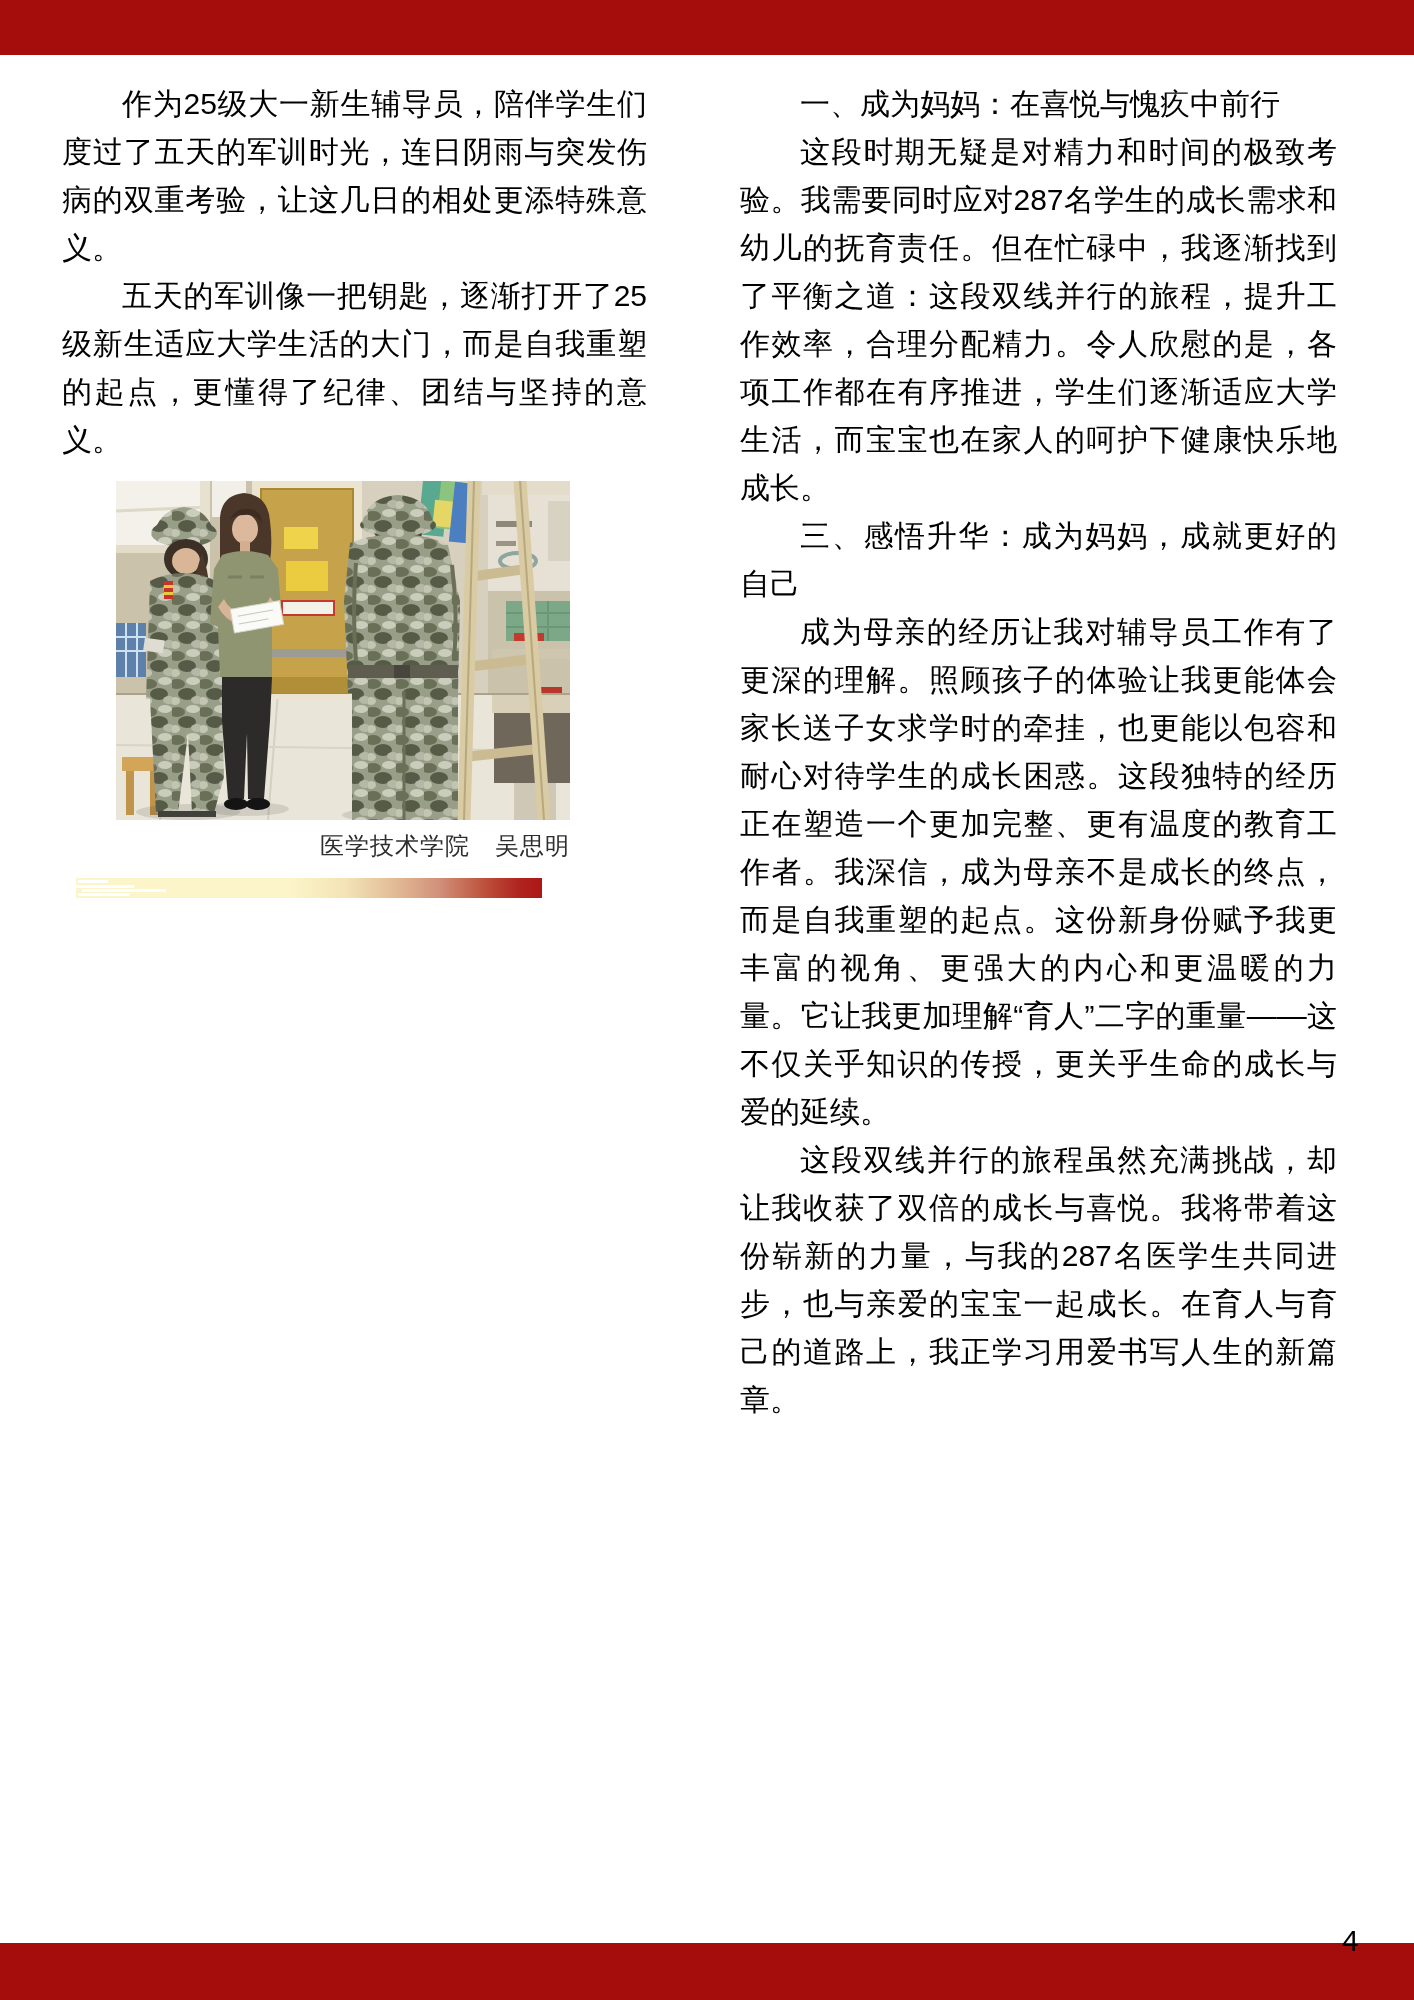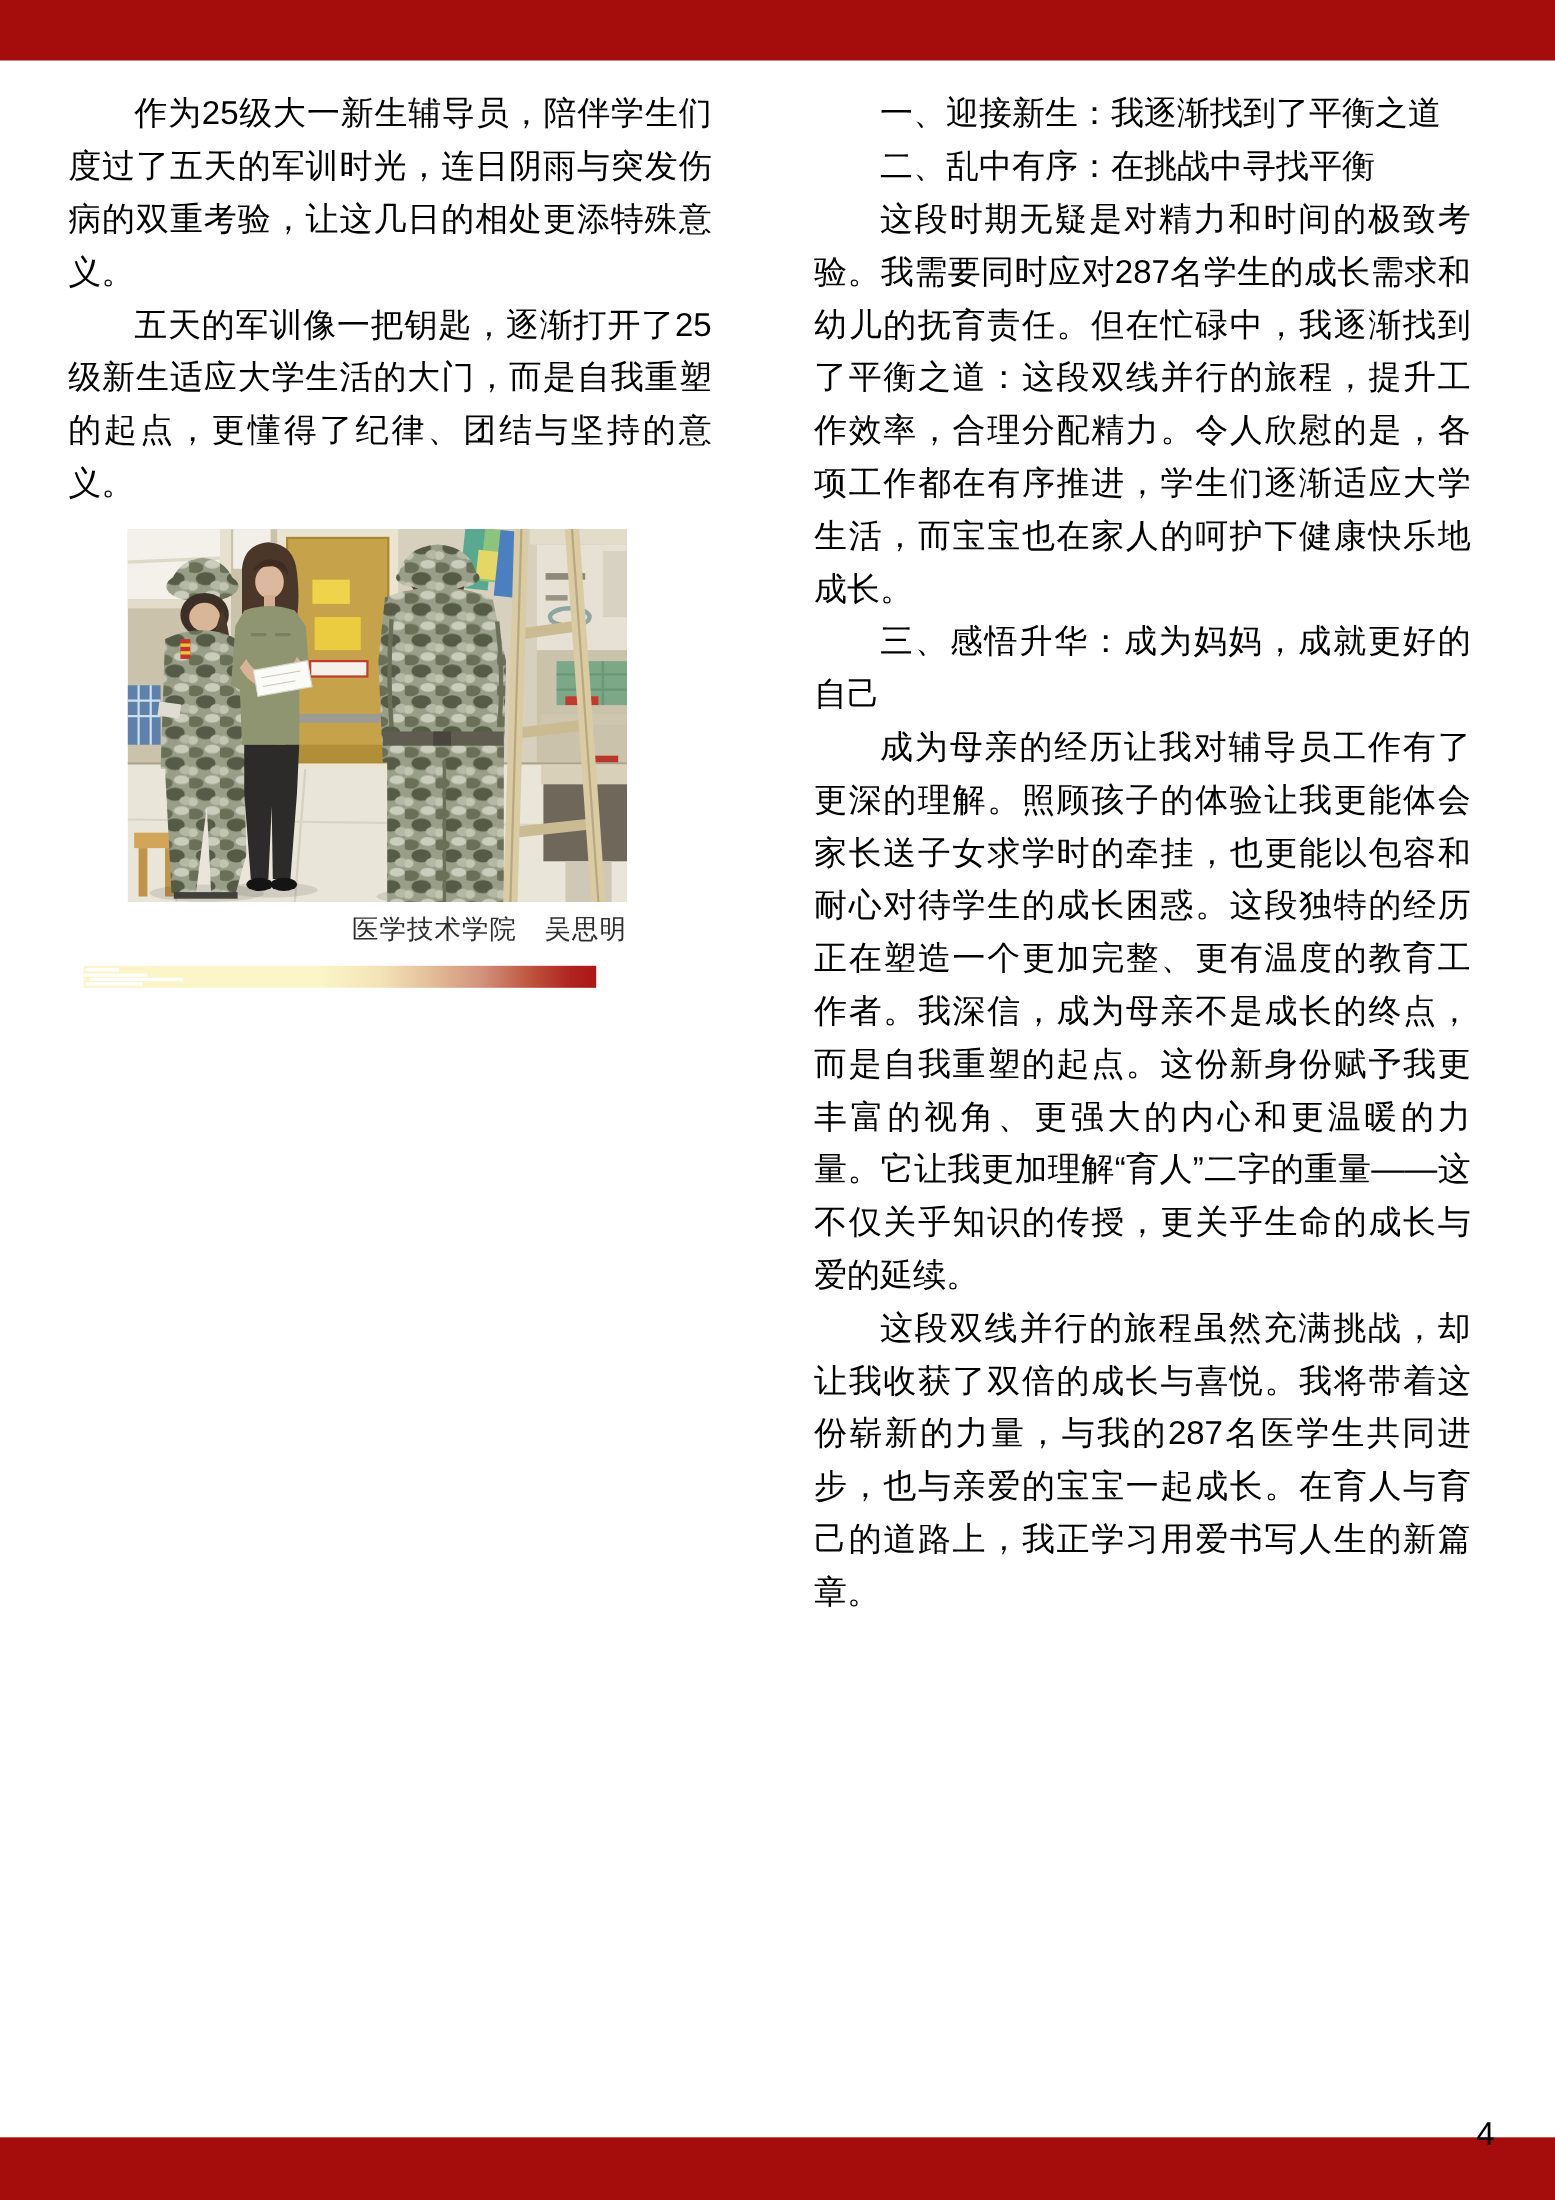--- a/index.html
+++ b/index.html
@@ -174,19 +174,18 @@
   <div class="grad-bar">
     <i class="s1"></i>
       <i class="s2"></i>
       <i class="s3"></i>
       <i class="s4"></i>
   </div>
 
 </div>
 
 <div class="col col-right">
-  <p>一、迎接新生：我逐渐找到了平衡之道</p>
-  <p>二、乱中有序：在挑战中寻找平衡</p>
+  <p>一、成为妈妈：在喜悦与愧疚中前行</p>
   <p>这段时期无疑是对精力和时间的极致考验。我需要同时应对287名学生的成长需求和幼儿的抚育责任。但在忙碌中，我逐渐找到了平衡之道：这段双线并行的旅程，提升工作效率，合理分配精力。令人欣慰的是，各项工作都在有序推进，学生们逐渐适应大学生活，而宝宝也在家人的呵护下健康快乐地成长。</p>
   <p>三、感悟升华：成为妈妈，成就更好的自己</p>
   <p>成为母亲的经历让我对辅导员工作有了更深的理解。照顾孩子的体验让我更能体会家长送子女求学时的牵挂，也更能以包容和耐心对待学生的成长困惑。这段独特的经历正在塑造一个更加完整、更有温度的教育工作者。我深信，成为母亲不是成长的终点，而是自我重塑的起点。这份新身份赋予我更丰富的视角、更强大的内心和更温暖的力量。它让我更加理解“育人”二字的重量——这不仅关乎知识的传授，更关乎生命的成长与爱的延续。</p>
   <p>这段双线并行的旅程虽然充满挑战，却让我收获了双倍的成长与喜悦。我将带着这份崭新的力量，与我的287名医学生共同进步，也与亲爱的宝宝一起成长。在育人与育己的道路上，我正学习用爱书写人生的新篇章。</p>
 </div>
 
 </body></html>

